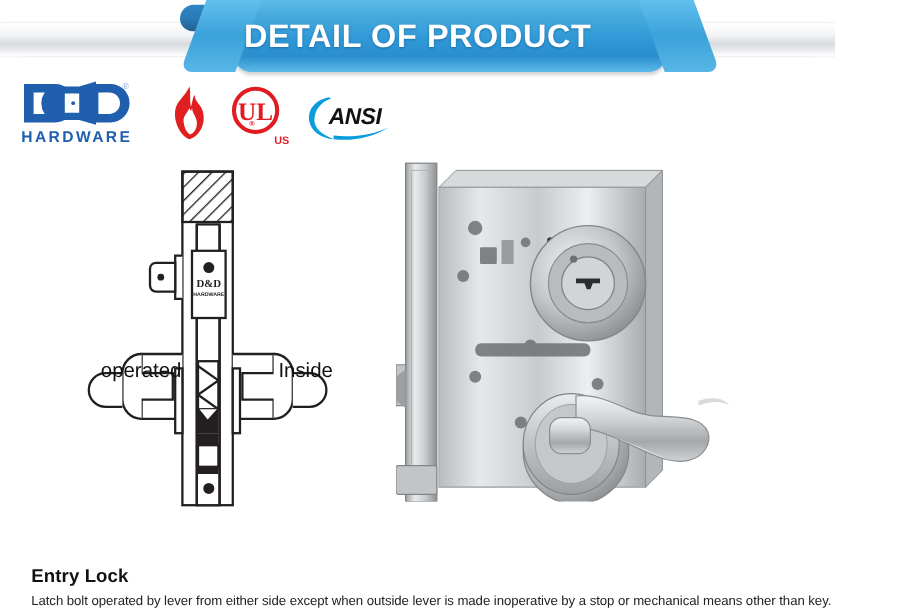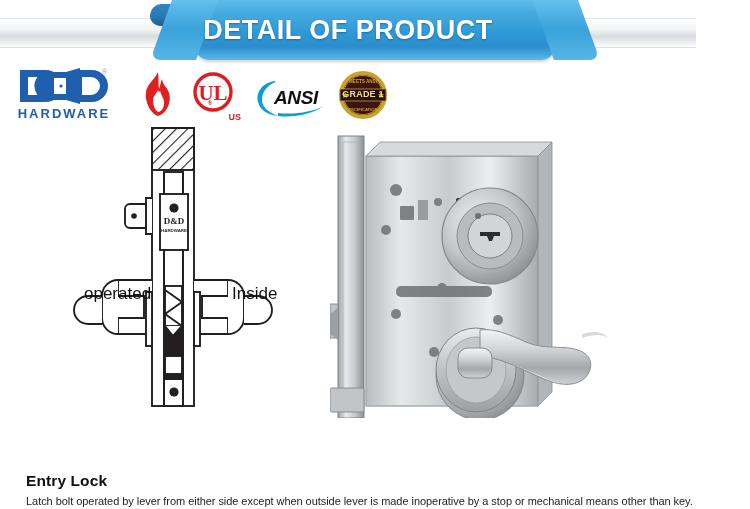--- a/index.html
+++ b/index.html
@@ -67,21 +67,21 @@
     position:absolute;left:20px;top:11px;font-size:19px;font-style:italic;
     font-weight:bold;color:#111;letter-spacing:-.4px;
   }
   .ul-us{position:absolute;right:-1px;bottom:-2px;font-size:9px;font-weight:bold;color:#e11b22;}
   .grade-word{
     position:absolute;left:0;top:19px;width:50px;text-align:center;
     font-size:9px;font-weight:bold;color:#f4d98a;letter-spacing:.2px;
   }
 
   
-  .drawing{position:absolute;left:60px;top:120px;width:250px;height:300px;}
+  .drawing{position:absolute;left:60px;top:135px;width:250px;height:300px;}
   .lbl-out,.lbl-in{position:absolute;font-size:17px;color:#111;}
   .lbl-out{left:24px;top:164px;}
   .lbl-in{left:155px;top:164px;margin-left:17px;}
 
   
   .photo{position:absolute;left:330px;top:108px;width:400px;height:310px;}
 
   
   .desc{position:absolute;left:26px;top:428px;width:690px;margin-top:44px;}
   .desc h2{
@@ -144,34 +144,20 @@
 
     <div class="badge b-ansi">
       <svg width="74" height="44" viewBox="0 0 74 44">
         <path d="M20 5 C6 8 2 18 4 26 C6 34 14 39 24 40
                  C14 36 8 31 8 24 C8 16 13 9 22 6 Z" fill="#0a9ddb"></path>
         <path d="M24 40 C40 42 58 38 70 30 C58 36 40 39 24 37 Z" fill="#0a9ddb"></path>
       </svg>
       <span class="ansi-word">ANSI</span>
     </div>
 
-    <div class="badge b-grade">
-      <svg width="50" height="50" viewBox="0 0 50 50">
-        <circle cx="25" cy="25" r="24" fill="#c9a227"></circle>
-        <circle cx="25" cy="25" r="20" fill="#3d1414"></circle>
-        <circle cx="25" cy="25" r="19.5" fill="none" stroke="#b08a1e" stroke-width="1"></circle>
-        <rect x="2" y="19" width="46" height="12" fill="#241010"></rect>
-        <rect x="2" y="19" width="46" height="12" fill="none" stroke="#c9a227" stroke-width="0.8"></rect>
-        <path d="M7 22 l1 2 l2 .3 l-1.5 1.5 l.4 2.2 l-1.9 -1 l-1.9 1 l.4 -2.2 L4 24.3 l2 -.3 z" fill="#c9a227"></path>
-        <path d="M43 22 l1 2 l2 .3 l-1.5 1.5 l.4 2.2 l-1.9 -1 l-1.9 1 l.4 -2.2 L40 24.3 l2 -.3 z" fill="#c9a227"></path>
-        <text x="25" y="13" text-anchor="middle" font-size="4.6" fill="#c9a227" font-family="Liberation Sans, sans-serif" font-weight="bold">MEETS ANSI</text>
-        <text x="25" y="41" text-anchor="middle" font-size="4.2" fill="#c9a227" font-family="Liberation Sans, sans-serif" font-weight="bold">SPECIFICATIONS</text>
-      </svg>
-      <span class="grade-word">GRADE 1</span>
-    </div>
   </div>
 
   <div class="drawing">
     <svg width="250" height="300" viewBox="0 0 250 300">
       <defs>
         <pattern id="hatch" width="8" height="8" patternUnits="userSpaceOnUse" patternTransform="rotate(45)">
           <line x1="0" y1="0" x2="0" y2="8" stroke="#231f20" stroke-width="2.2"></line>
         </pattern>
       </defs>
       <g stroke="#231f20" fill="none" stroke-width="1.9">

